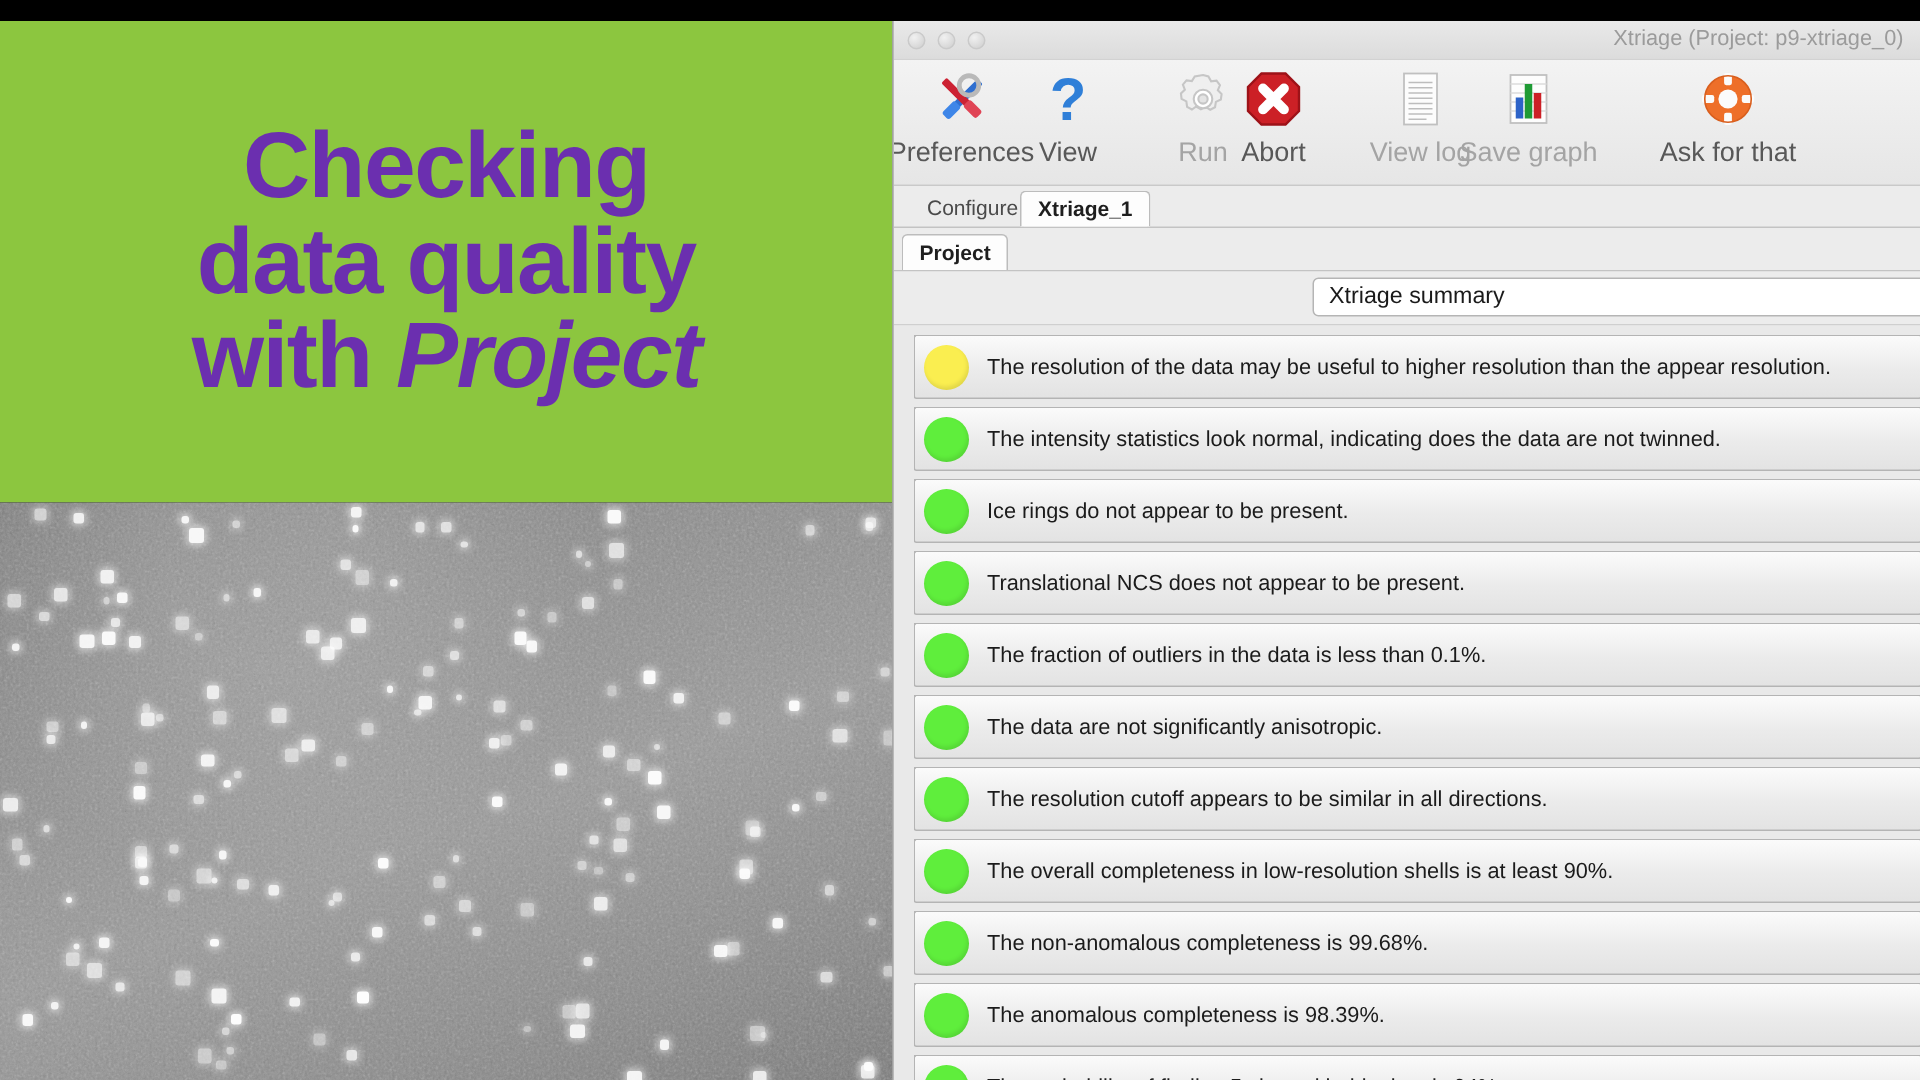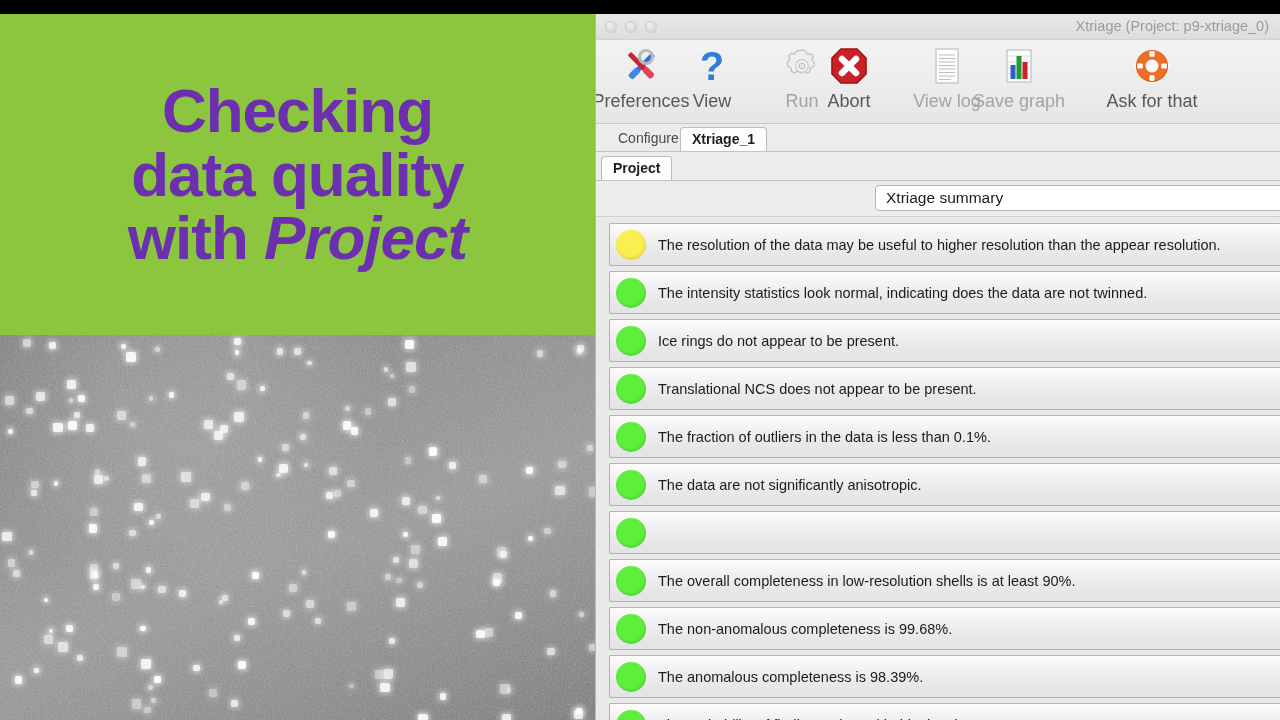--- a/index.html
+++ b/index.html
@@ -525,20 +525,21 @@
         <div class="result-row">
           <span class="status-dot" style="background: rgb(95, 238, 60);"></span>
           <span class="result-text">The fraction of outliers in the data is less than 0.1%.</span>
         </div>
         <div class="result-row">
           <span class="status-dot" style="background: rgb(95, 238, 60);"></span>
           <span class="result-text">The data are not significantly anisotropic.</span>
         </div>
         <div class="result-row">
           <span class="status-dot" style="background: rgb(95, 238, 60);"></span>
+          <span class="result-text">The resolution cutoff appears to be similar in all directions.</span>
         </div>
         <div class="result-row">
           <span class="status-dot" style="background: rgb(95, 238, 60);"></span>
           <span class="result-text">The overall completeness in low-resolution shells is at least 90%.</span>
         </div>
         <div class="result-row">
           <span class="status-dot" style="background: rgb(95, 238, 60);"></span>
           <span class="result-text">The non-anomalous completeness is 99.68%.</span>
         </div>
         <div class="result-row">

